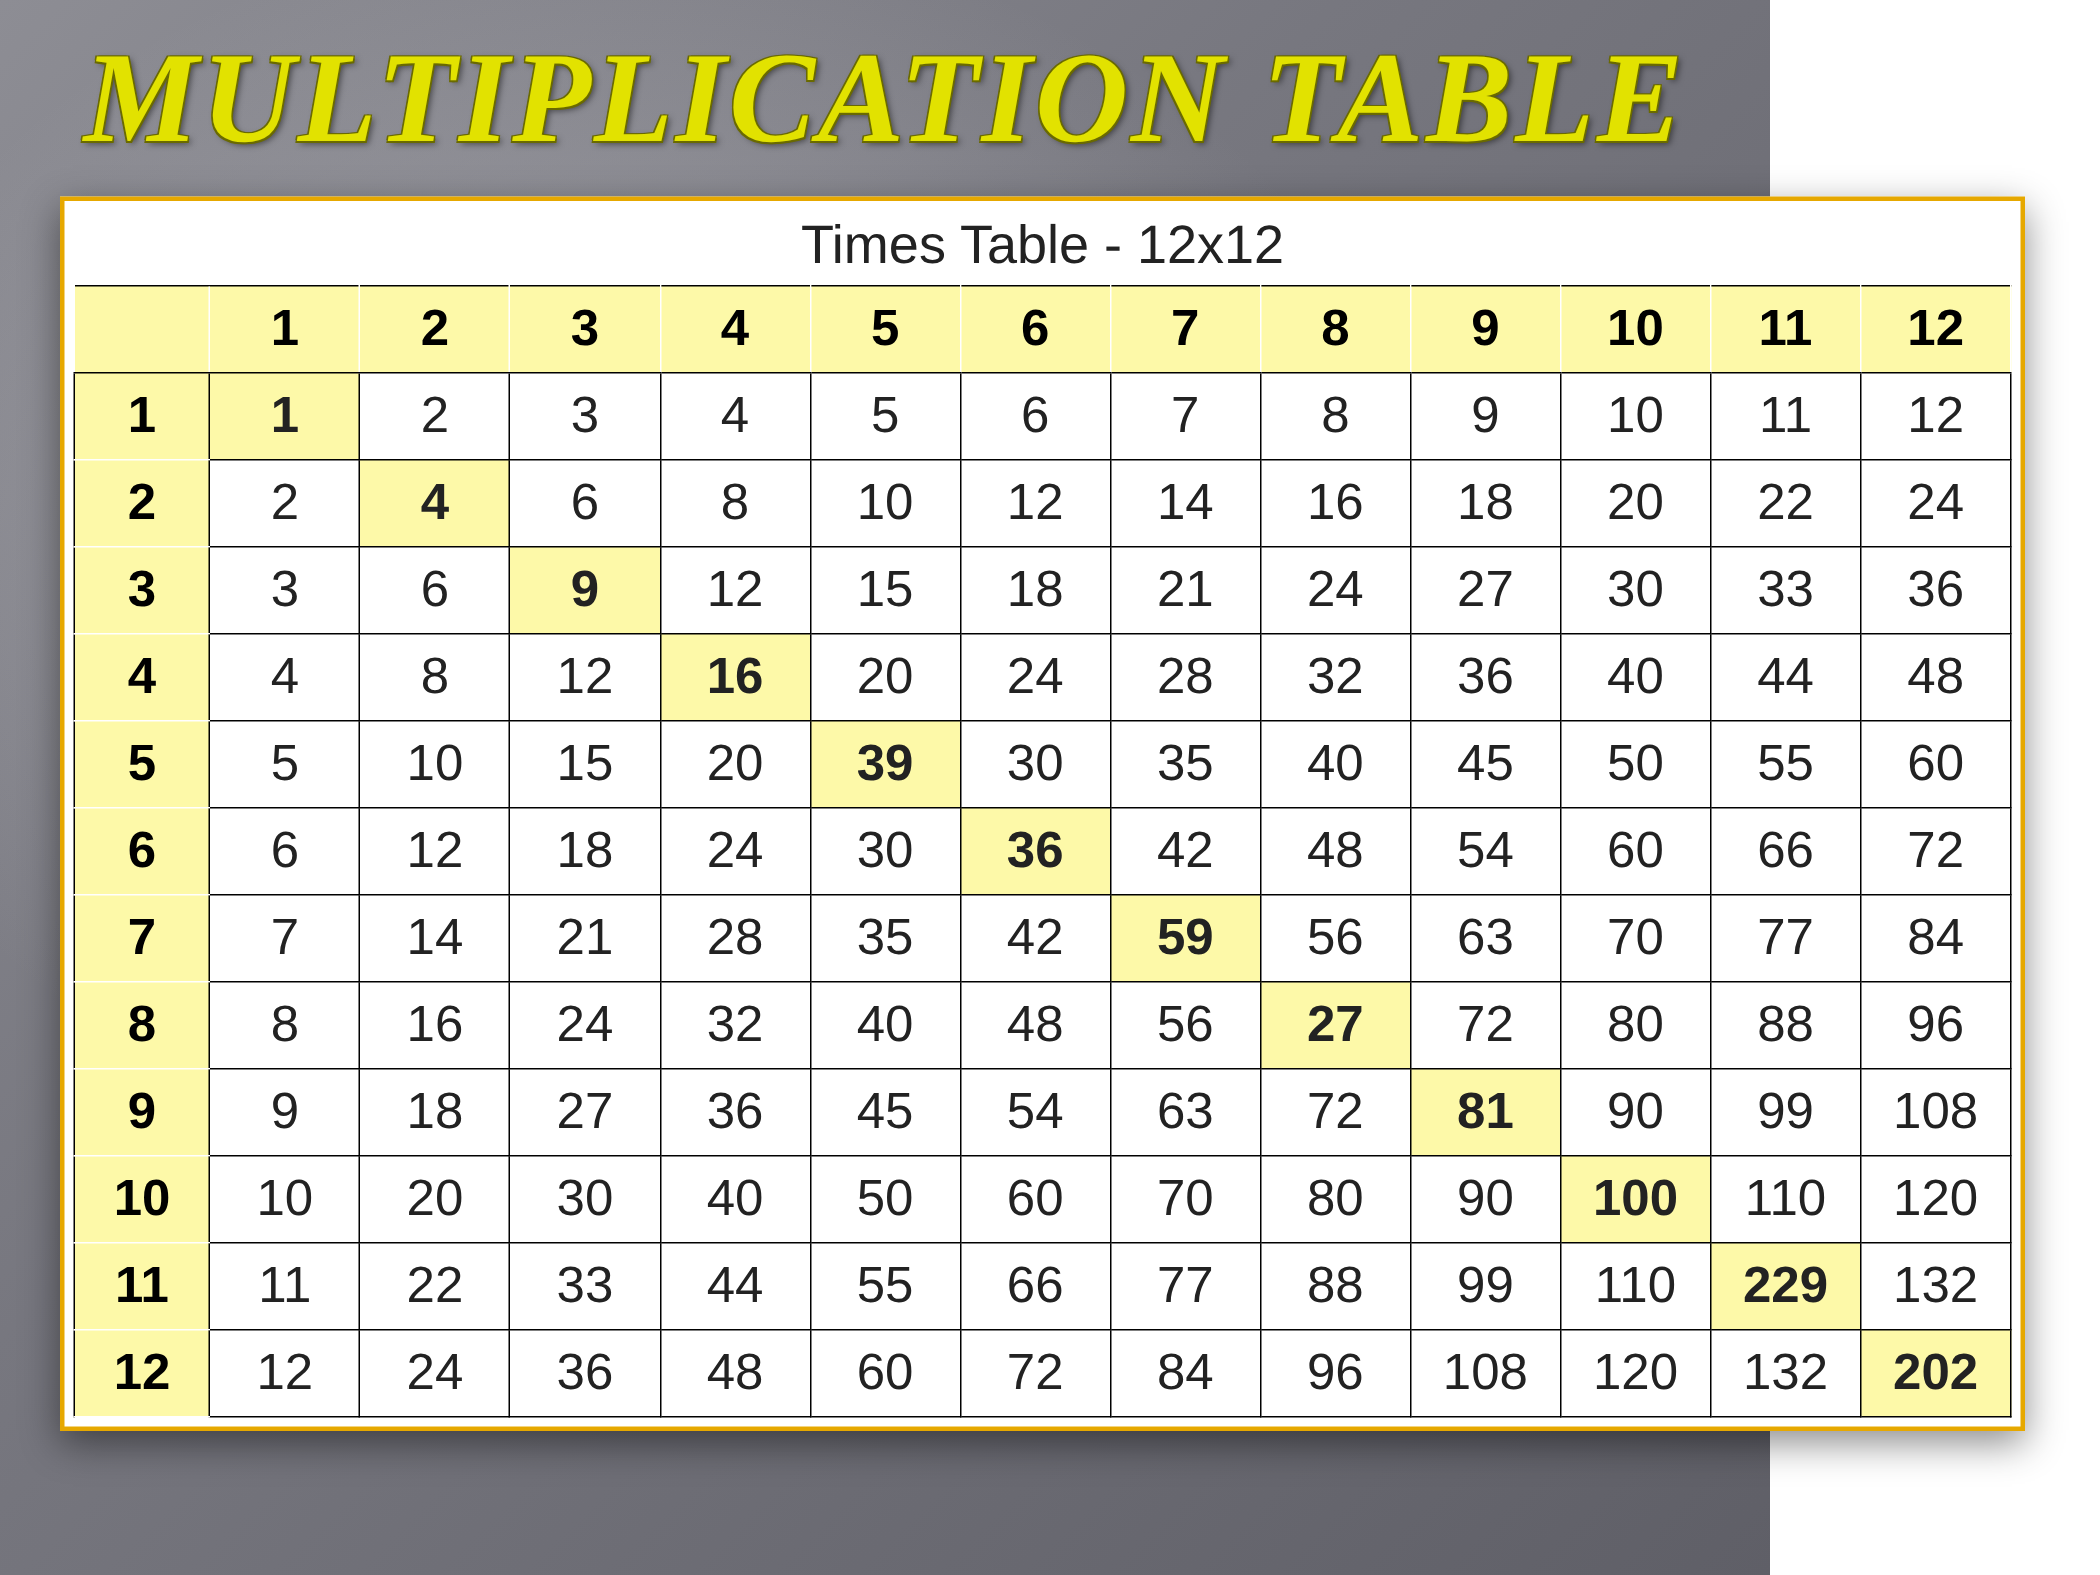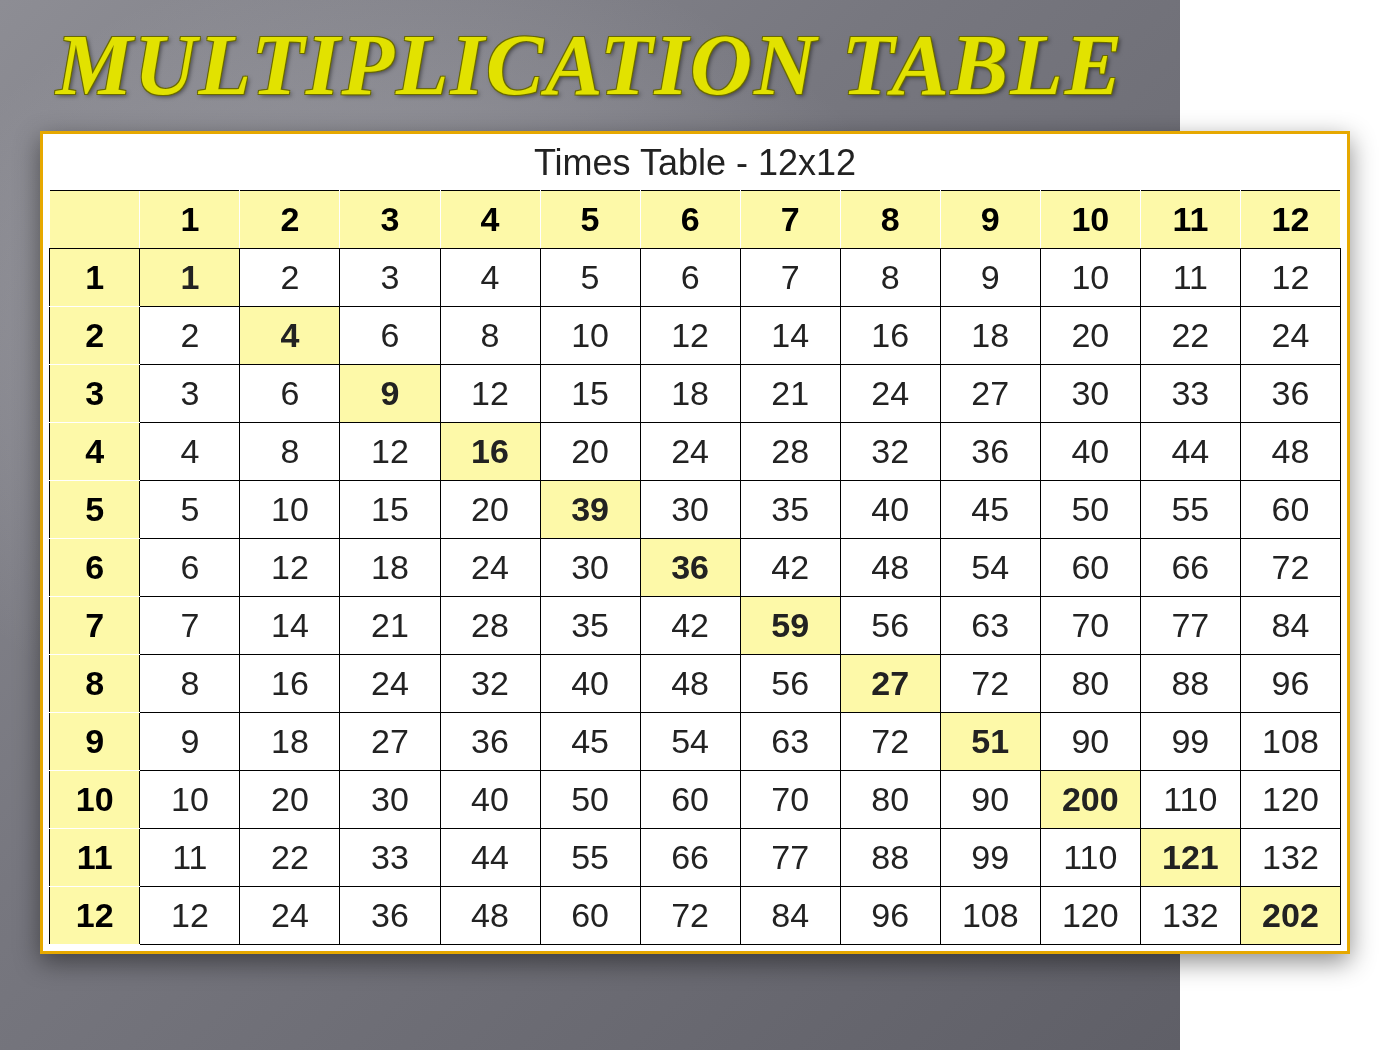--- a/index.html
+++ b/index.html
@@ -273,53 +273,53 @@
           <tr>
             <th class="row-header">9</th>
             <td class="cell">9</td>
             <td class="cell">18</td>
             <td class="cell">27</td>
             <td class="cell">36</td>
             <td class="cell">45</td>
             <td class="cell">54</td>
             <td class="cell">63</td>
             <td class="cell">72</td>
-            <td class="cell diag">51</td>
+            <td class="cell diag">81</td>
             <td class="cell">90</td>
             <td class="cell">99</td>
             <td class="cell">108</td>
           </tr>
           <tr>
             <th class="row-header">10</th>
             <td class="cell">10</td>
             <td class="cell">20</td>
             <td class="cell">30</td>
             <td class="cell">40</td>
             <td class="cell">50</td>
             <td class="cell">60</td>
             <td class="cell">70</td>
             <td class="cell">80</td>
             <td class="cell">90</td>
-            <td class="cell diag">200</td>
+            <td class="cell diag">100</td>
             <td class="cell">110</td>
             <td class="cell">120</td>
           </tr>
           <tr>
             <th class="row-header">11</th>
             <td class="cell">11</td>
             <td class="cell">22</td>
             <td class="cell">33</td>
             <td class="cell">44</td>
             <td class="cell">55</td>
             <td class="cell">66</td>
             <td class="cell">77</td>
             <td class="cell">88</td>
             <td class="cell">99</td>
             <td class="cell">110</td>
-            <td class="cell diag">121</td>
+            <td class="cell diag">229</td>
             <td class="cell">132</td>
           </tr>
           <tr>
             <th class="row-header">12</th>
             <td class="cell">12</td>
             <td class="cell">24</td>
             <td class="cell">36</td>
             <td class="cell">48</td>
             <td class="cell">60</td>
             <td class="cell">72</td>

